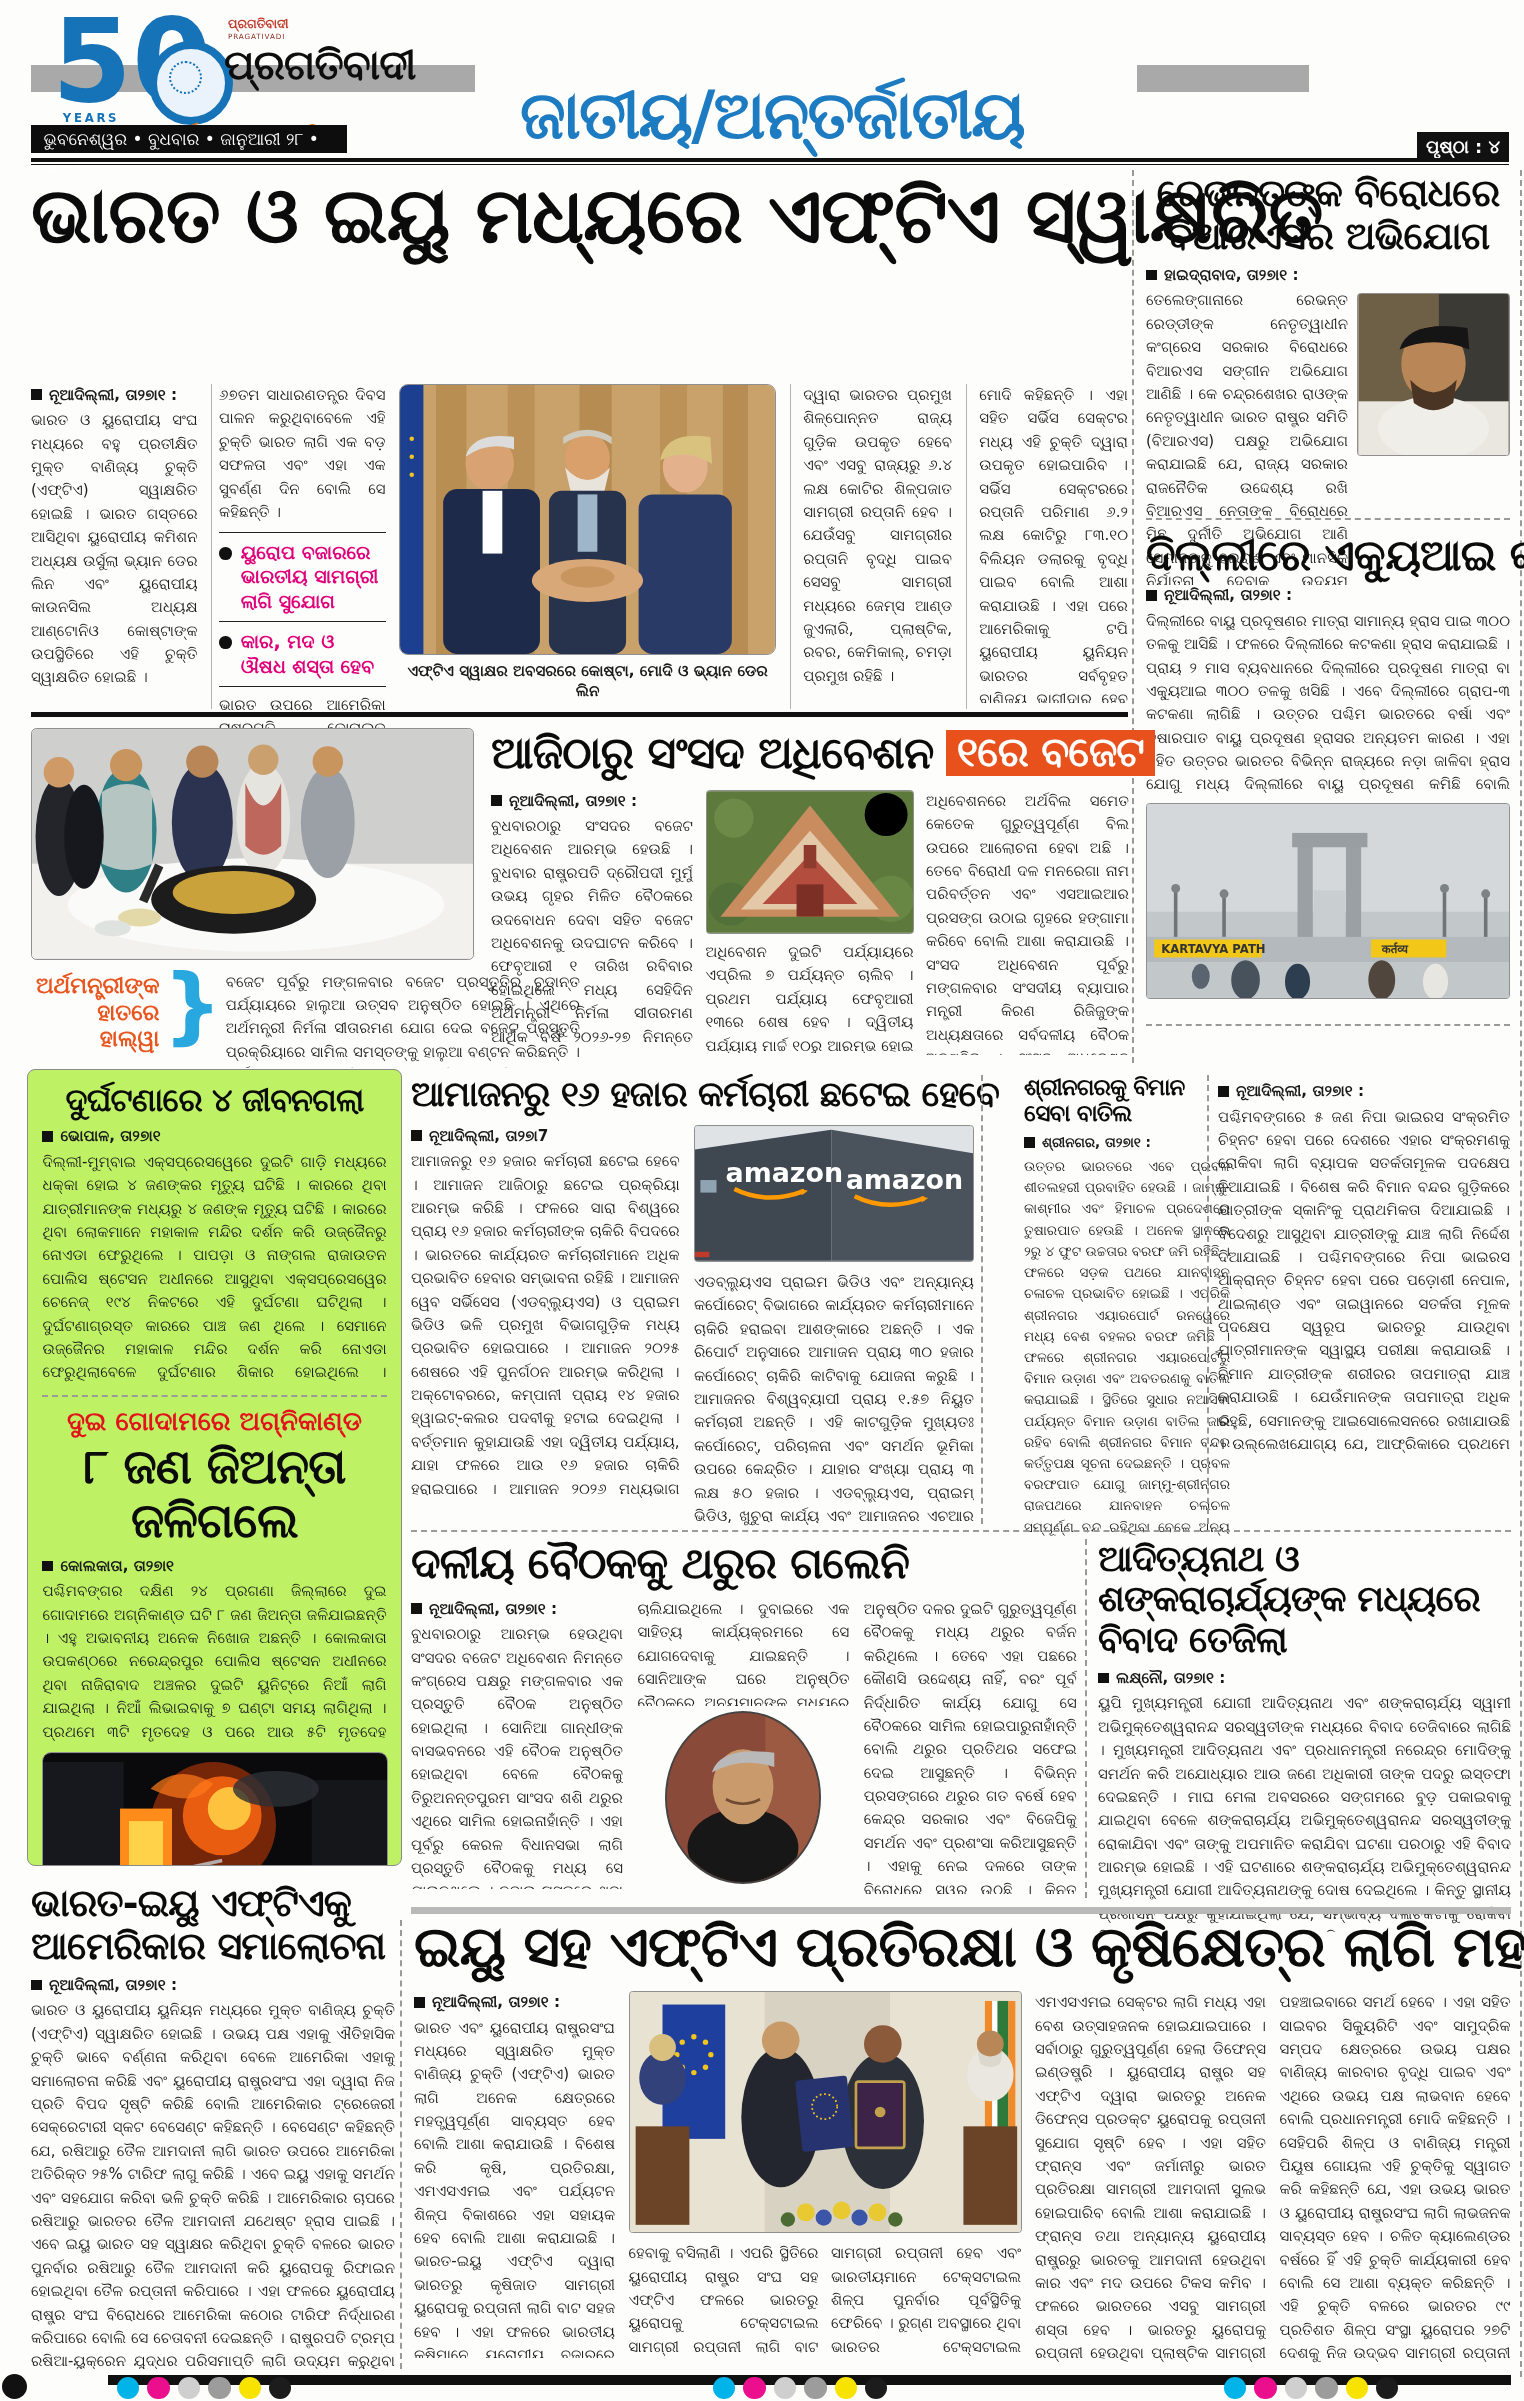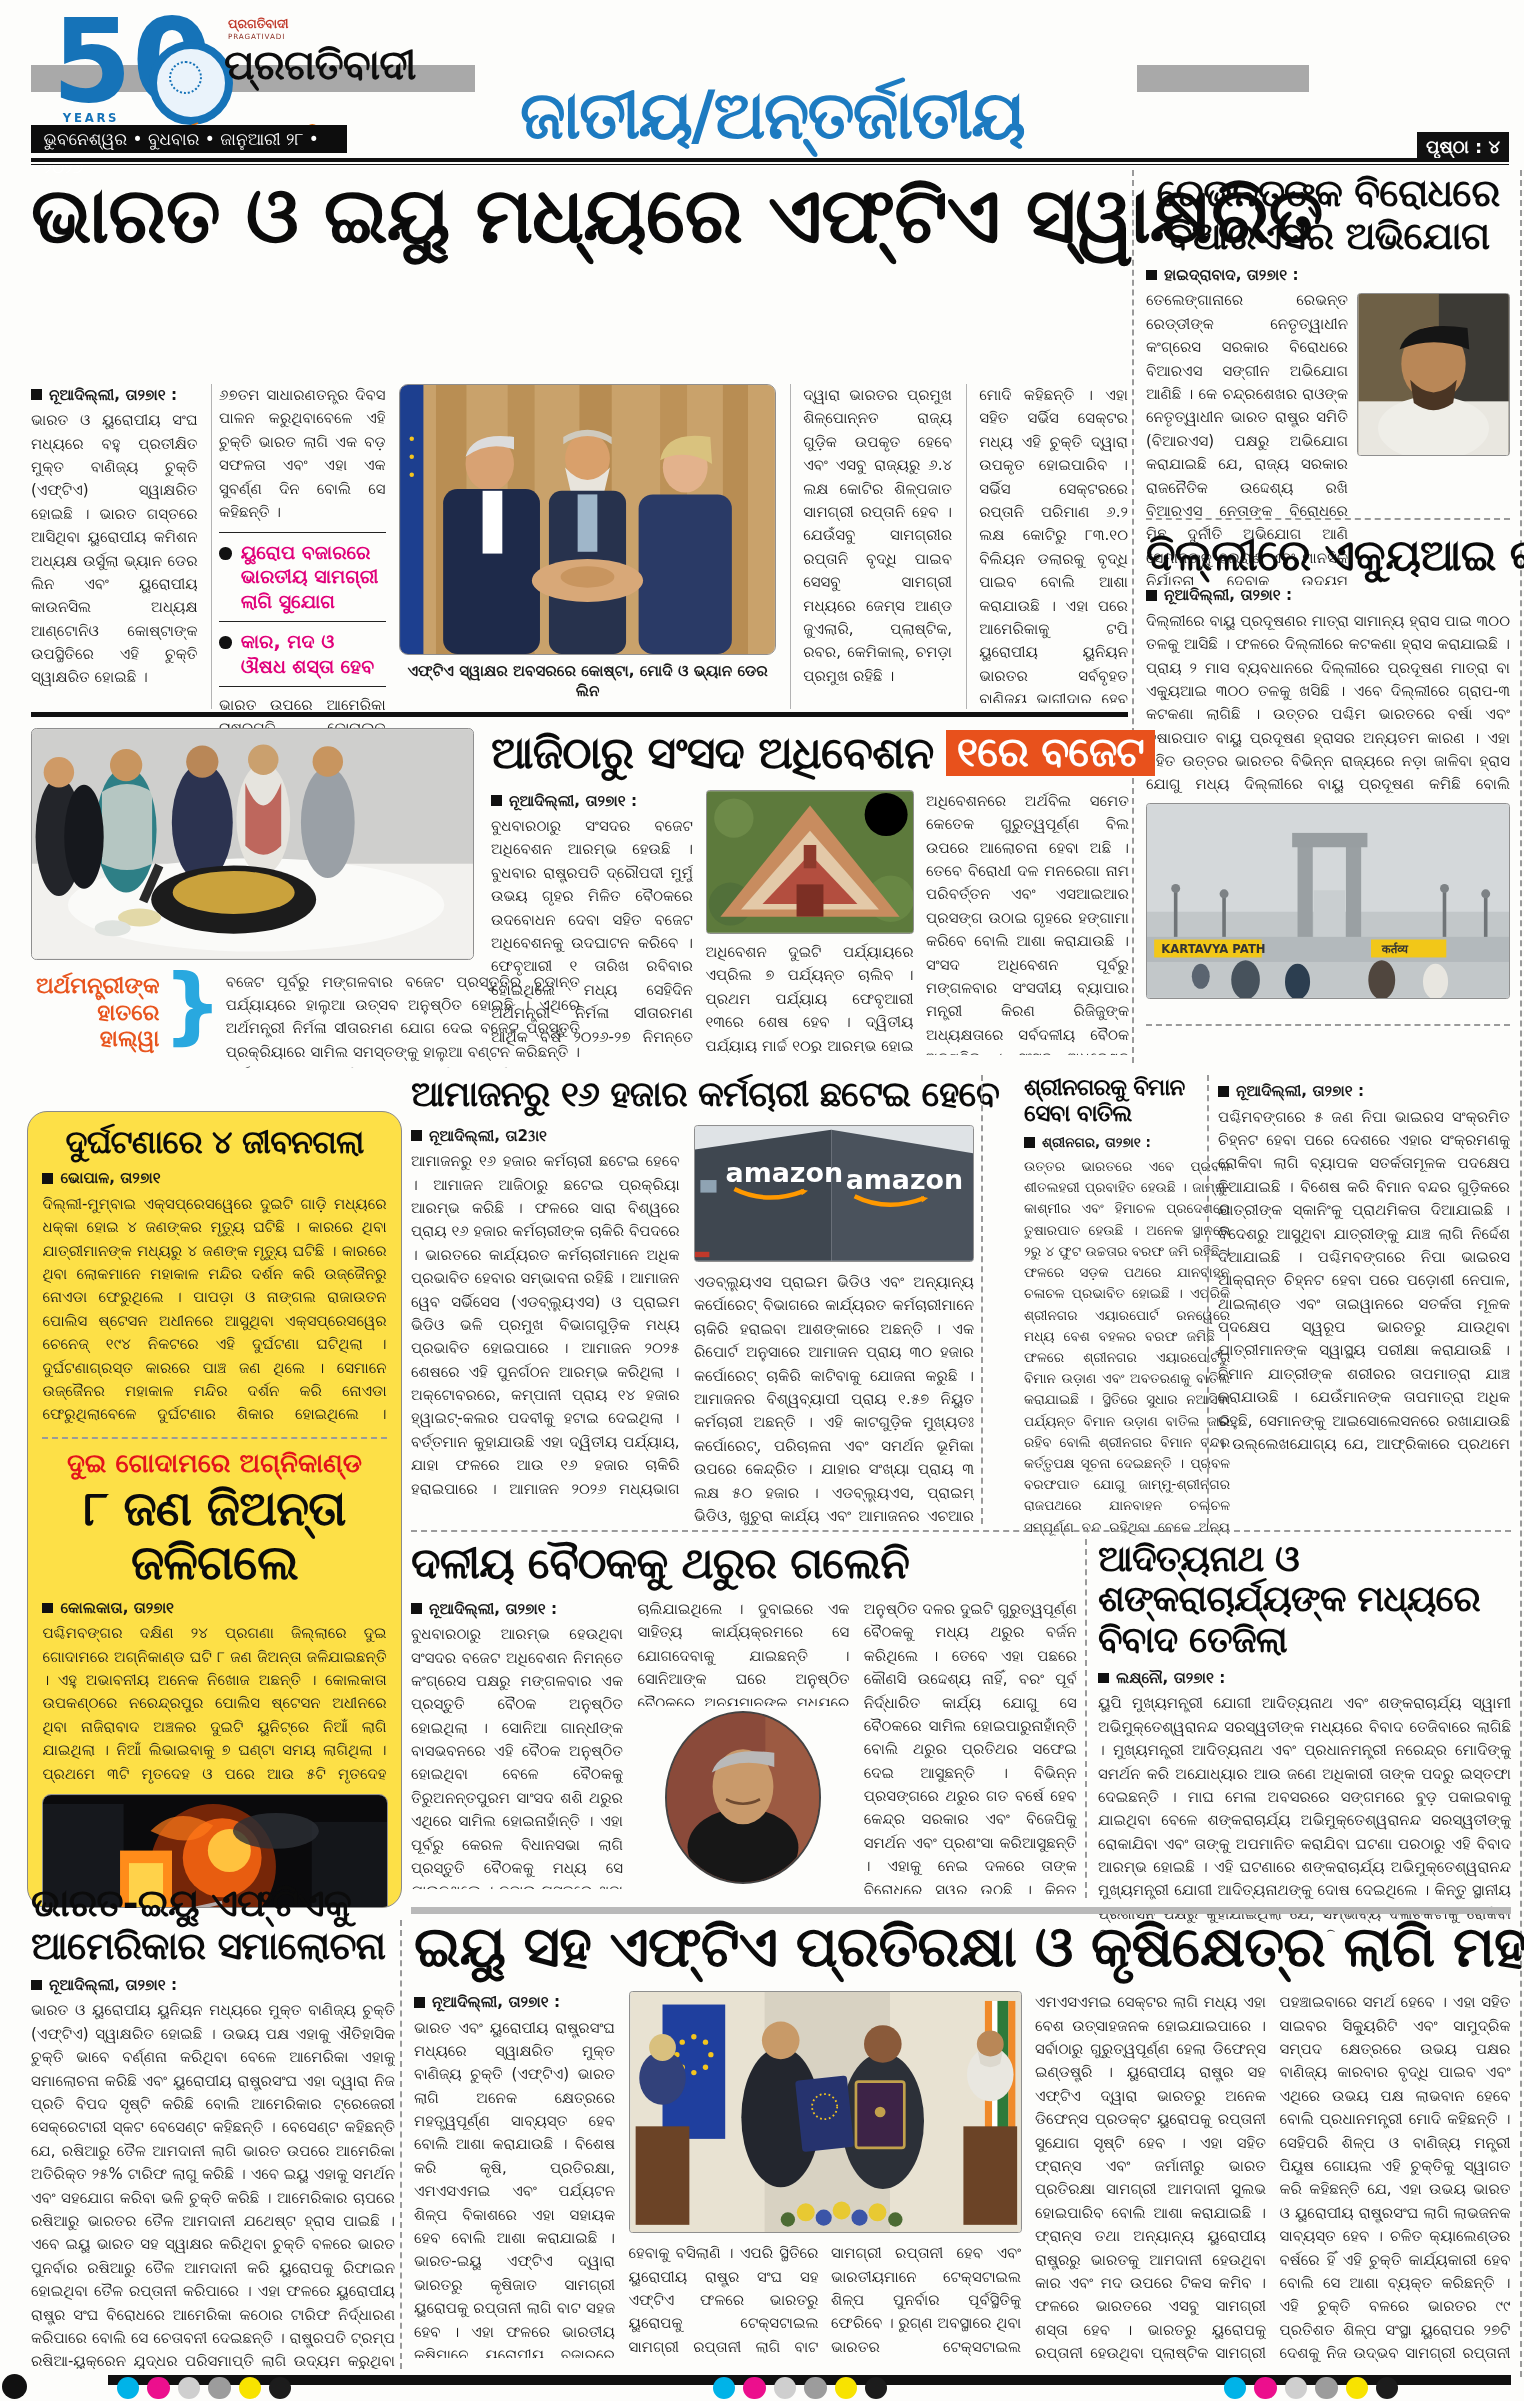--- a/index.html
+++ b/index.html
@@ -245,21 +245,21 @@
       </div>
     </div>
   </div>
 
   <div class="abs" style="left:31px;top:967px;width:549px;display:flex;gap:3.6px;">
     <div style="width:136px;text-align:right;font-size:22.4px;font-weight:bold;color:#e8551e;line-height:1.18;padding-top:5.4px;">ଅର୍ଥମନ୍ତ୍ରୀଙ୍କ ହାତରେ ହାଲ୍‌ୱା</div>
     <div style="font-size:83px;color:#29a8df;font-weight:bold;line-height:1.05;margin-top:-5.4px;">}</div>
     <div class="bodytxt" style="width:375px;height:97px;padding-top:3.6px;">ବଜେଟ ପୂର୍ବରୁ ମଙ୍ଗଳବାର ବଜେଟ ପ୍ରସ୍ତୁତିର ଚୂଡ଼ାନ୍ତ ପର୍ଯ୍ୟାୟରେ ହାଲୁଆ ଉତ୍ସବ ଅନୁଷ୍ଠିତ ହୋଇଛି । ଏଥିରେ ଅର୍ଥମନ୍ତ୍ରୀ ନିର୍ମଳା ସୀତାରମଣ ଯୋଗ ଦେଇ ବଜେଟ ପ୍ରସ୍ତୁତି ପ୍ରକ୍ରିୟାରେ ସାମିଲ ସମସ୍ତଙ୍କୁ ହାଲୁଆ ବଣ୍ଟନ କରିଛନ୍ତି । ଅର୍ଥମନ୍ତ୍ରଣାଳୟର ଅଫିସରମାନେ ଉପସ୍ଥିତ ଅଛନ୍ତି ।</div>
   </div>
 
-  <div class="abs" style="left:27px;top:1111px;width:375px;height:797px;background:#fde047;border:1.8px solid #8a8a8a;border-radius:20px;padding:12.6px 14.4px;box-sizing:border-box;overflow:hidden;">
+  <div class="abs" style="left:27px;top:1069px;width:375px;height:797px;background:#bef264;border:1.8px solid #8a8a8a;border-radius:8px;padding:12.6px 14.4px;box-sizing:border-box;overflow:hidden;">
     <div class="hl center" style="font-size:32px;">ଦୁର୍ଘଟଣାରେ ୪ ଜୀବନଗଲା</div>
     <div class="dateline" style="margin-top:9px;">
       <span class="sq"></span>
       <span>ଭୋପାଳ, ତା୨୭ା୧</span>
     </div>
     <div class="bodytxt" style="height:235px;">ଦିଲ୍ଲୀ-ମୁମ୍ବାଇ ଏକ୍ସପ୍ରେସୱେରେ ଦୁଇଟି ଗାଡ଼ି ମଧ୍ୟରେ ଧକ୍କା ହୋଇ ୪ ଜଣଙ୍କର ମୃତ୍ୟୁ ଘଟିଛି । କାରରେ ଥିବା ଯାତ୍ରୀମାନଙ୍କ ମଧ୍ୟରୁ ୪ ଜଣଙ୍କ ମୃତ୍ୟୁ ଘଟିଛି । କାରରେ ଥିବା ଲୋକମାନେ ମହାକାଳ ମନ୍ଦିର ଦର୍ଶନ କରି ଉଜ୍ଜୈନରୁ ନୋଏଡା ଫେରୁଥିଲେ । ପାପଡ଼ା ଓ ନାଙ୍ଗଲ ରାଜାଉତନ ପୋଲିସ ଷ୍ଟେସନ ଅଧୀନରେ ଆସୁଥିବା ଏକ୍ସପ୍ରେସୱେର ଚେନେଜ୍ ୧୯୪ ନିକଟରେ ଏହି ଦୁର୍ଘଟଣା ଘଟିଥିଲା । ଦୁର୍ଘଟଣାଗ୍ରସ୍ତ କାରରେ ପାଞ୍ଚ ଜଣ ଥିଲେ । ସେମାନେ ଉଜ୍ଜୈନର ମହାକାଳ ମନ୍ଦିର ଦର୍ଶନ କରି ନୋଏଡା ଫେରୁଥିଲାବେଳେ ଦୁର୍ଘଟଣାର ଶିକାର ହୋଇଥିଲେ । ମୃତକମାନେ ହରିୟାନାର ବାସିନ୍ଦା । ମୃତଦେହଗୁଡ଼ିକୁ ପୋଷ୍ଟମର୍ଟମ ପାଇଁ ପଠାଯାଇଛି ।</div>
     <div class="hsep" style="margin:9px 0;"></div>
     <div class="center" style="font-size:26px;font-weight:bold;color:#e3131b;">ଦୁଇ ଗୋଦାମରେ ଅଗ୍ନିକାଣ୍ଡ</div>
     <div class="hl center" style="font-size:48px;margin-top:3.6px;">୮ ଜଣ ଜିଅନ୍ତା ଜଳିଗଲେ</div>
     <div class="dateline" style="margin-top:9px;">
@@ -289,21 +289,21 @@
       </svg>
     </div>
   </div>
 
   <div class="abs" style="left:411px;top:1075px;width:563px;">
     <div class="hl" style="font-size:35px;white-space:nowrap;">ଆମାଜନରୁ ୧୬ ହଜାର କର୍ମଚାରୀ ଛଟେଇ ହେବେ</div>
     <div class="cols" style="gap:14.4px;margin-top:10.8px;">
       <div style="width:269px;">
         <div class="dateline">
           <span class="sq"></span>
-          <span>ନୂଆଦିଲ୍ଲୀ, ତା23ା୧</span>
+          <span>ନୂଆଦିଲ୍ଲୀ, ତା୨୭ା7</span>
         </div>
         <div class="bodytxt" style="height:352px;">ଆମାଜନରୁ ୧୬ ହଜାର କର୍ମଚାରୀ ଛଟେଇ ହେବେ । ଆମାଜନ ଆଜିଠାରୁ ଛଟେଇ ପ୍ରକ୍ରିୟା ଆରମ୍ଭ କରିଛି । ଫଳରେ ସାରା ବିଶ୍ୱରେ ପ୍ରାୟ ୧୬ ହଜାର କର୍ମଚାରୀଙ୍କ ଚାକିରି ବିପଦରେ । ଭାରତରେ କାର୍ଯ୍ୟରତ କର୍ମଚାରୀମାନେ ଅଧିକ ପ୍ରଭାବିତ ହେବାର ସମ୍ଭାବନା ରହିଛି । ଆମାଜନ ୱେବ ସର୍ଭିସେସ (ଏଡବ୍ଲ୍ୟୁଏସ) ଓ ପ୍ରାଇମ ଭିଡିଓ ଭଳି ପ୍ରମୁଖ ବିଭାଗଗୁଡ଼ିକ ମଧ୍ୟ ପ୍ରଭାବିତ ହୋଇପାରେ । ଆମାଜନ ୨୦୨୫ ଶେଷରେ ଏହି ପୁନର୍ଗଠନ ଆରମ୍ଭ କରିଥିଲା । ଅକ୍ଟୋବରରେ, କମ୍ପାନୀ ପ୍ରାୟ ୧୪ ହଜାର ହ୍ୱାଇଟ୍-କଲର ପଦବୀକୁ ହଟାଇ ଦେଇଥିଲା । ବର୍ତ୍ତମାନ କୁହାଯାଉଛି ଏହା ଦ୍ୱିତୀୟ ପର୍ଯ୍ୟାୟ, ଯାହା ଫଳରେ ଆଉ ୧୬ ହଜାର ଚାକିରି ହରାଇପାରେ । ଆମାଜନ ୨୦୨୬ ମଧ୍ୟଭାଗ ସୁଦ୍ଧା ୩୦ ହଜାର କର୍ପୋରେଟ୍ ପଦବୀକୁ ହଟାଇପାରେ । ଏହି ଛଟେଇରେ ପୂର୍ବ ଅପେକ୍ଷା ଅଧିକ ଦେଶ ପ୍ରଭାବିତ ହେବେ । ବ୍ଲାଇଣ୍ଡ ଓ ରେଡିଟ ଭଳି ପ୍ଲାଟଫର୍ମ କର୍ମଚାରୀ ବେଶୀ ଛଟେଇ ହେବାର ସମ୍ଭାବନା ରହିଛି ।</div>
       </div>
       <div style="width:280px;">
         <div class="photo" style="width:278px;height:135px;border-radius:3.6px;">
           <svg width="278" height="135" viewBox="0 0 310 150">
             <rect width="310" height="150" fill="#dfe3e6"></rect>
             <polygon points="0,26 152,4 152,150 0,150" fill="#3f4750"></polygon>
             <polygon points="152,4 310,30 310,150 152,150" fill="#4a525c"></polygon>
             <rect x="6" y="60" width="18" height="14" fill="#8fa3b3"></rect>

